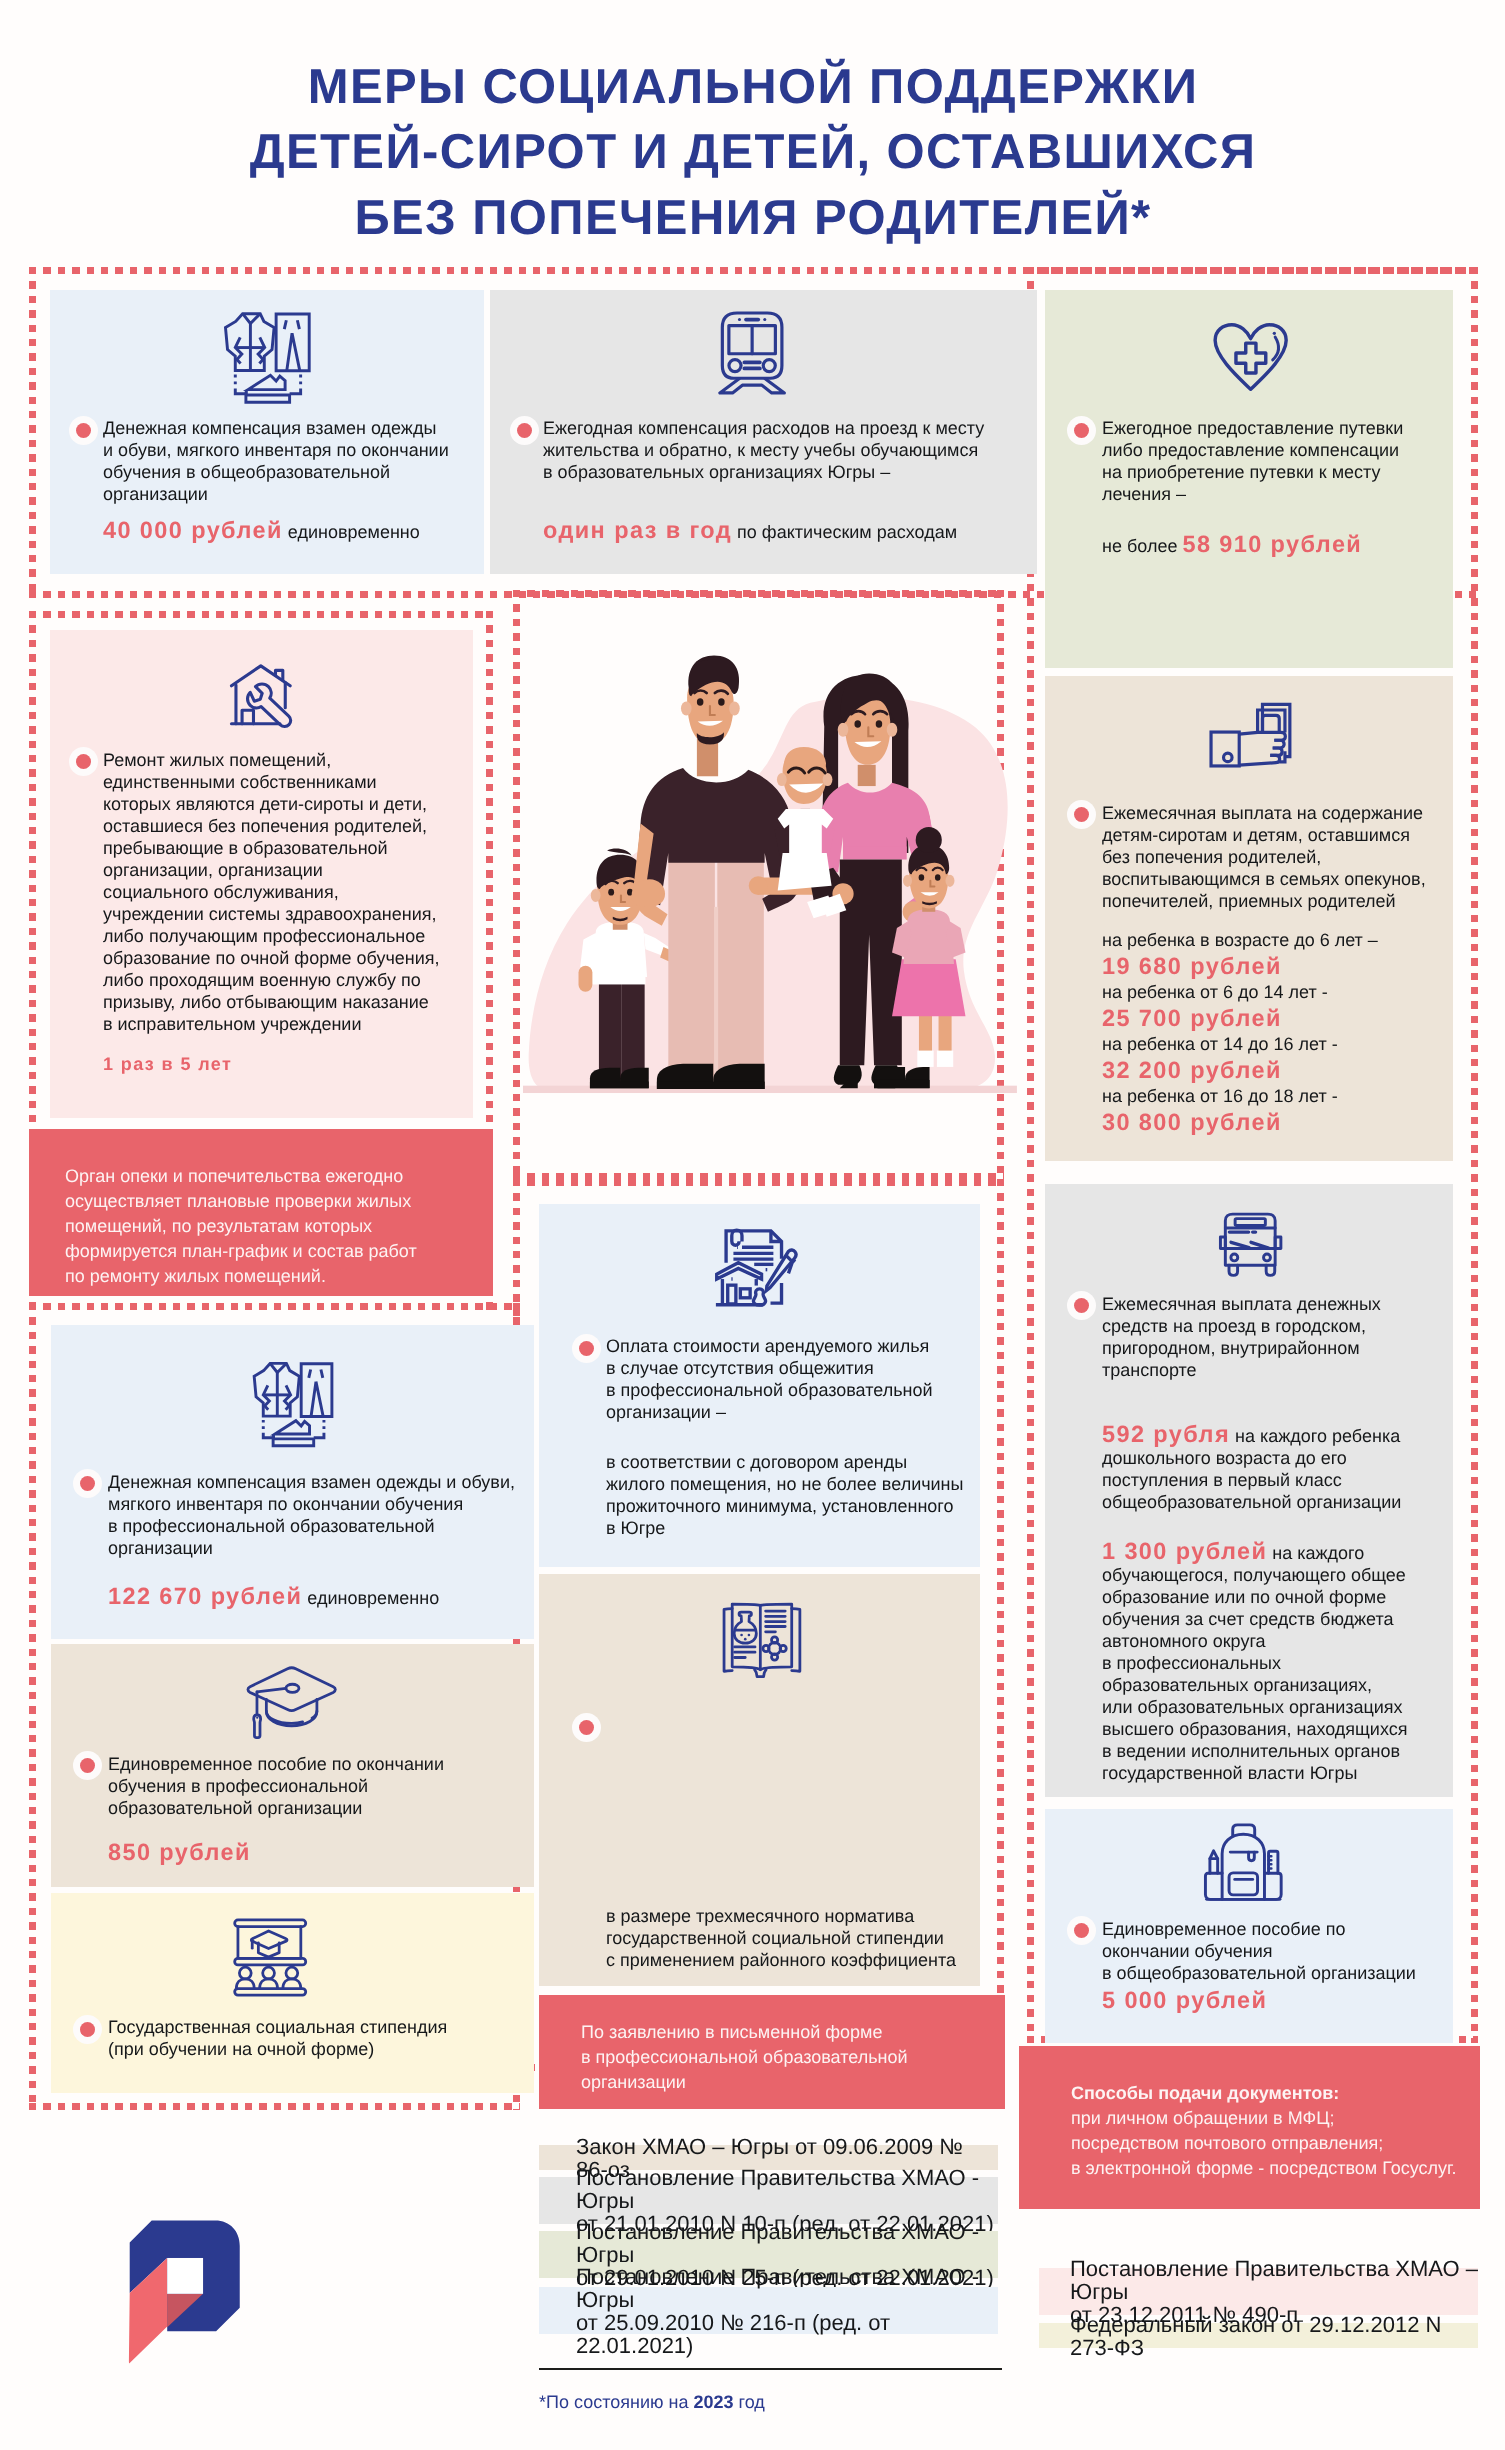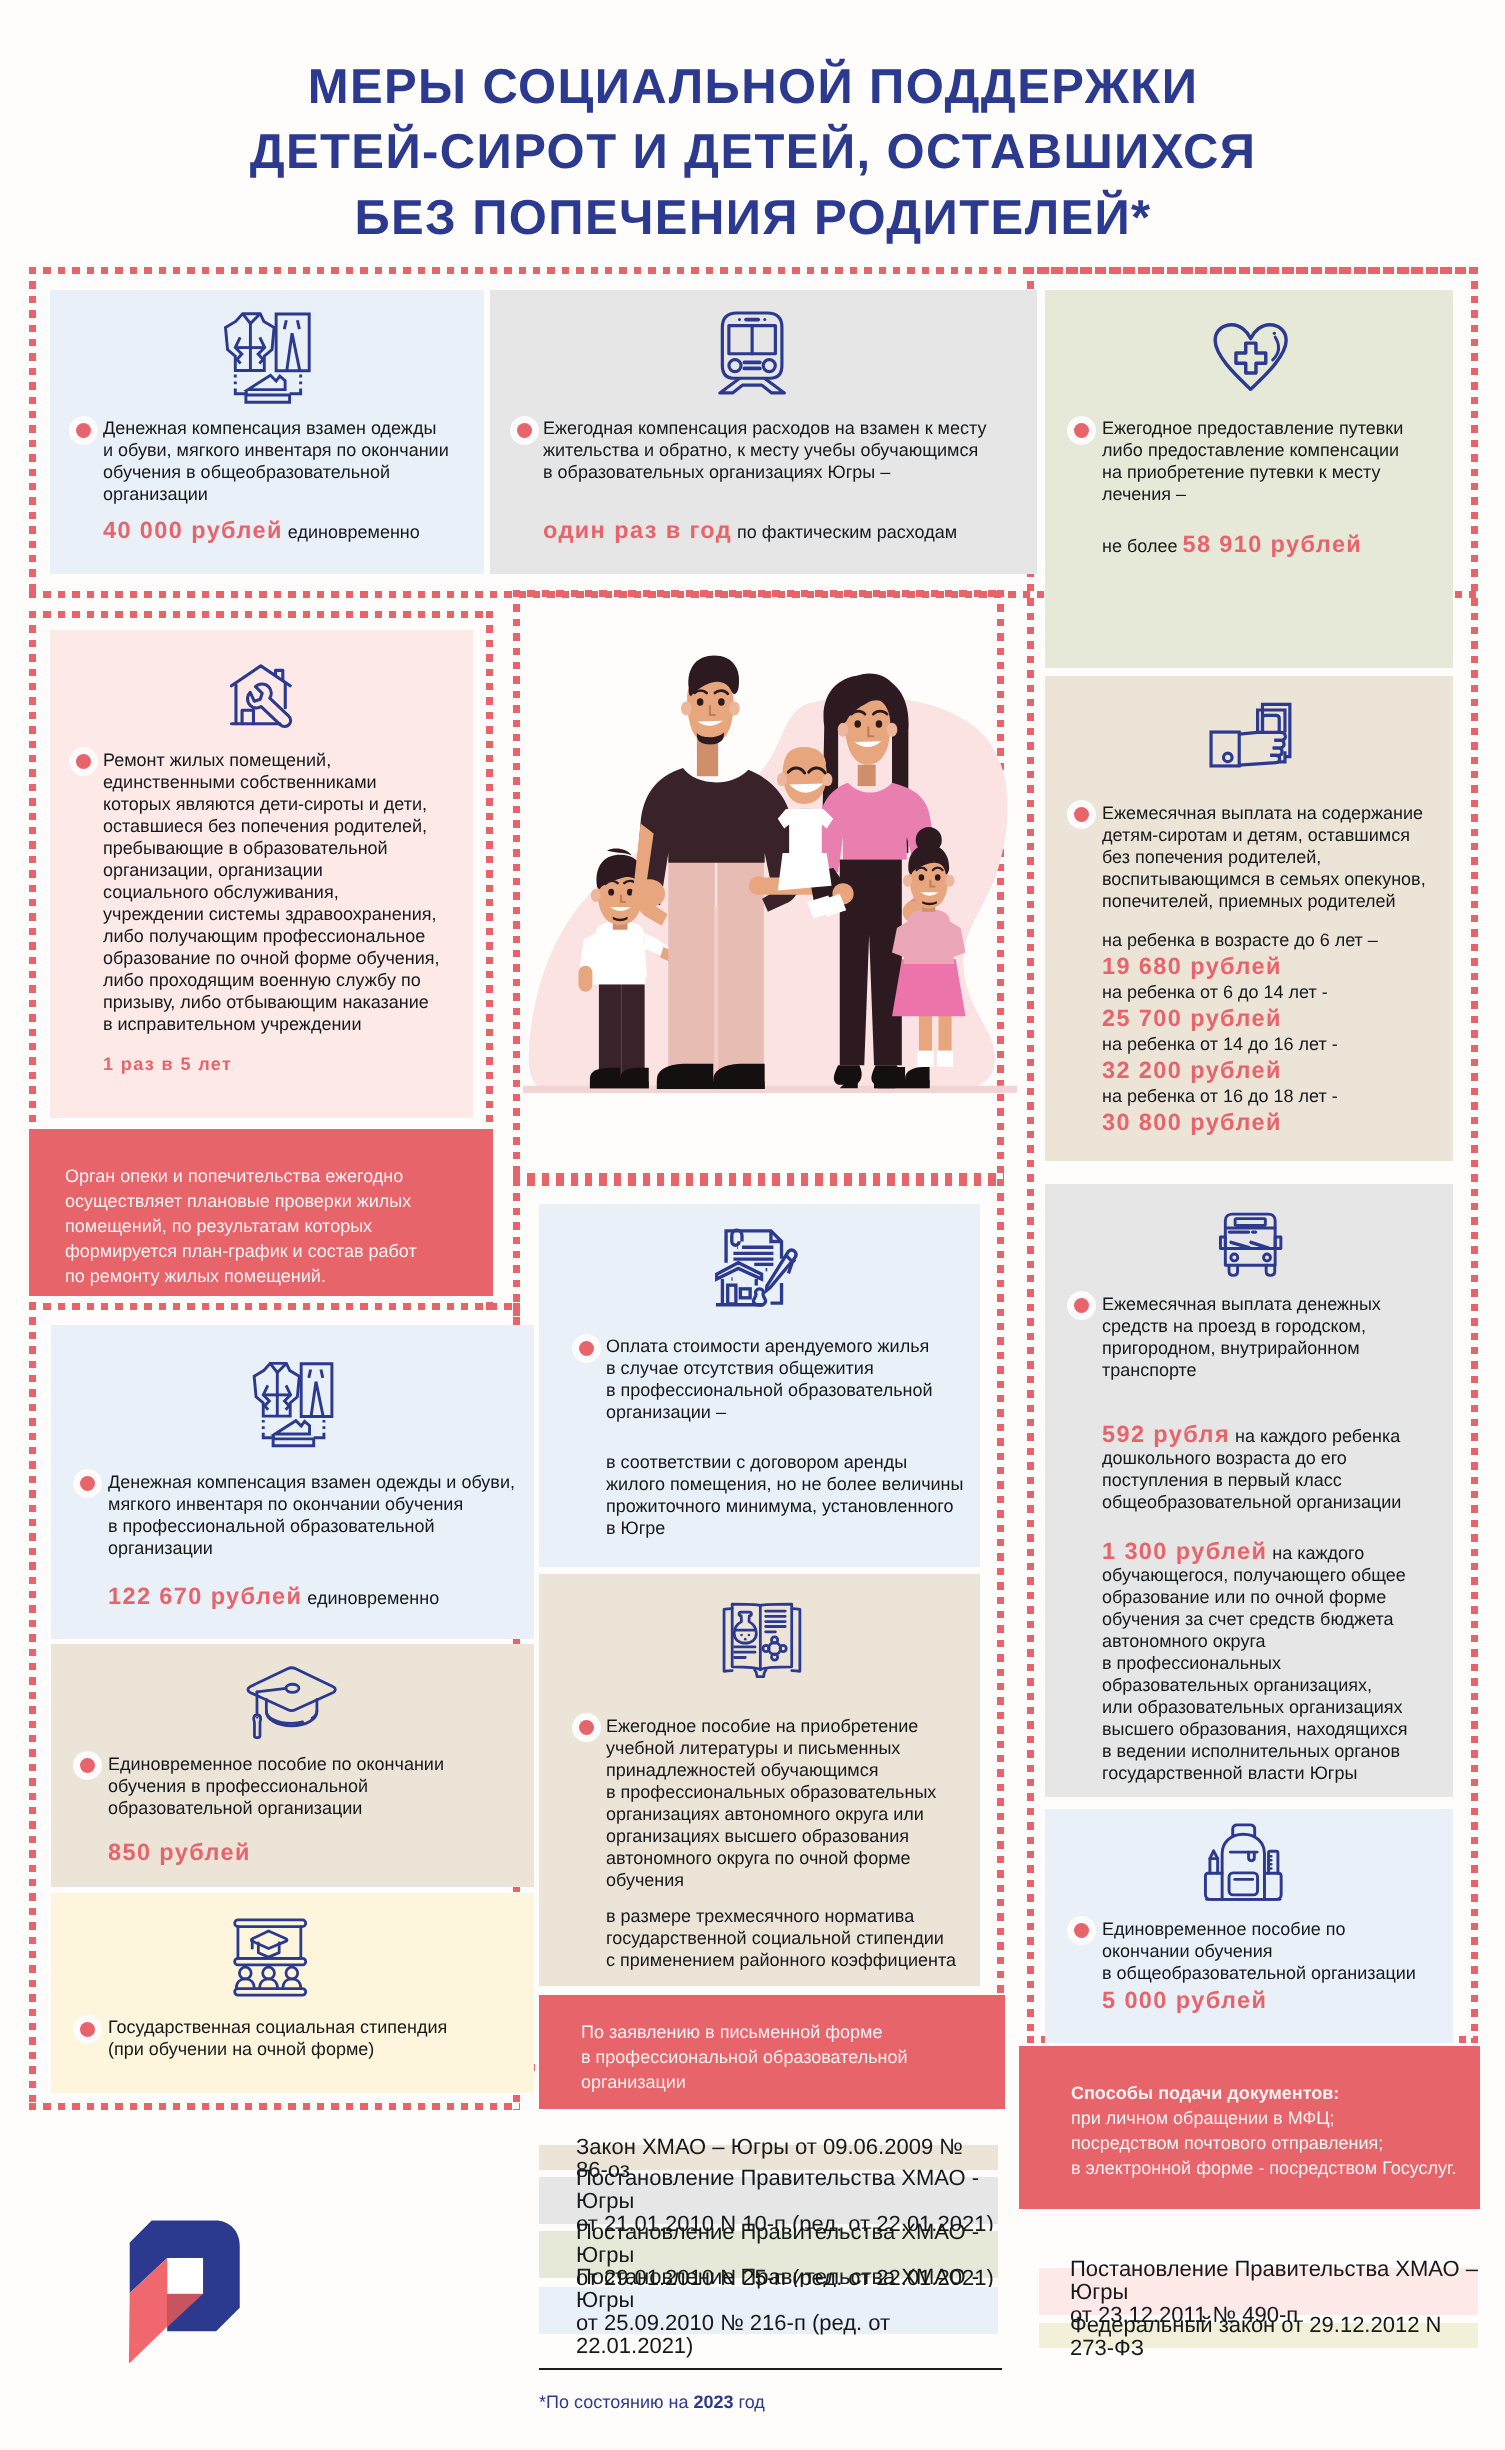--- a/index.html
+++ b/index.html
@@ -94,21 +94,21 @@
       <path d="M36 64 L55 64 M36 71.5 L55 71.5" stroke-width="4.6"></path>
       <circle cx="30" cy="11.5" r="1.9" fill="#2b3a8f" stroke="none"></circle>
       <circle cx="61" cy="11.5" r="1.9" fill="#2b3a8f" stroke="none"></circle>
       <path d="M38 11.5 L53 11.5" stroke-width="4.6"></path>
       <path d="M29.5 84 L6 101.5 L21.5 101.5 L33.5 92 L57.5 92 L69.5 101.5 L85 101.5 L61.5 84"></path>
     </svg>
   </div>
   <div class="bullet" style="left:510px;top:416px">
       <i></i>
     </div>
-  <div class="txt" style="left:543px;top:417px;width:498px">Ежегодная компенсация расходов на взамен к месту
+  <div class="txt" style="left:543px;top:417px;width:498px">Ежегодная компенсация расходов на проезд к месту
 жительства и обратно, к месту учебы обучающимся
 в образовательных организациях Югры –</div>
   <div class="txt big" style="left:543px;top:518px">
     <span class="amt">один раз в год</span><span> по фактическим расходам</span>
   </div>
 
   <div class="card" style="left:1045px;top:290px;width:408px;height:378px;background:#e6e9d7"></div>
   <div class="ico" style="left:1209px;top:310px;width:98px;height:90px">
     <svg viewBox="0 0 120 110" width="98" height="90" fill="none" stroke="#2b3a8f" stroke-width="4.2" stroke-linejoin="round" stroke-linecap="round">
       <path d="M51 97 C40 86 7.5 58 7.5 37 C7.5 25 17 18 28 18 C38 18 47 26 51 35 C55 26 64 18 74 18 C85 18 94.5 25 94.5 37 C94.5 58 62 86 51 97 Z"></path>
@@ -508,28 +508,20 @@
       <circle cx="78" cy="63" r="7.4"></circle>
       <circle cx="78" cy="52.5" r="3.8"></circle>
       <circle cx="78" cy="73.5" r="3.8"></circle>
       <circle cx="67.5" cy="63" r="3.8"></circle>
       <circle cx="88.5" cy="63" r="3.8"></circle>
     </svg>
   </div>
   <div class="bullet" style="left:572px;top:1713px">
       <i></i>
     </div>
-  <div class="txt" style="left:606px;top:1715px;width:408px">Ежегодное пособие на приобретение
-учебной литературы и письменных
-принадлежностей обучающимся
-в профессиональных образовательных
-организациях автономного округа или
-организациях высшего образования
-автономного округа по очной форме
-обучения</div>
   <div class="txt" style="left:606px;top:1905px;width:417px">в размере трехмесячного норматива
 государственной социальной стипендии
 с применением районного коэффициента</div>
 
   <div class="rband" style="left:539px;top:1995px;width:466px;height:114px"></div>
   <div class="txt" style="left:581px;top:2020px;width:441px;color:#fdf3f3;line-height:25px">По заявлению в письменной форме
 в профессиональной образовательной
 организации</div>
 
   <div class="card" style="left:1045px;top:1184px;width:408px;height:613px;background:#e6e6e6"></div>

